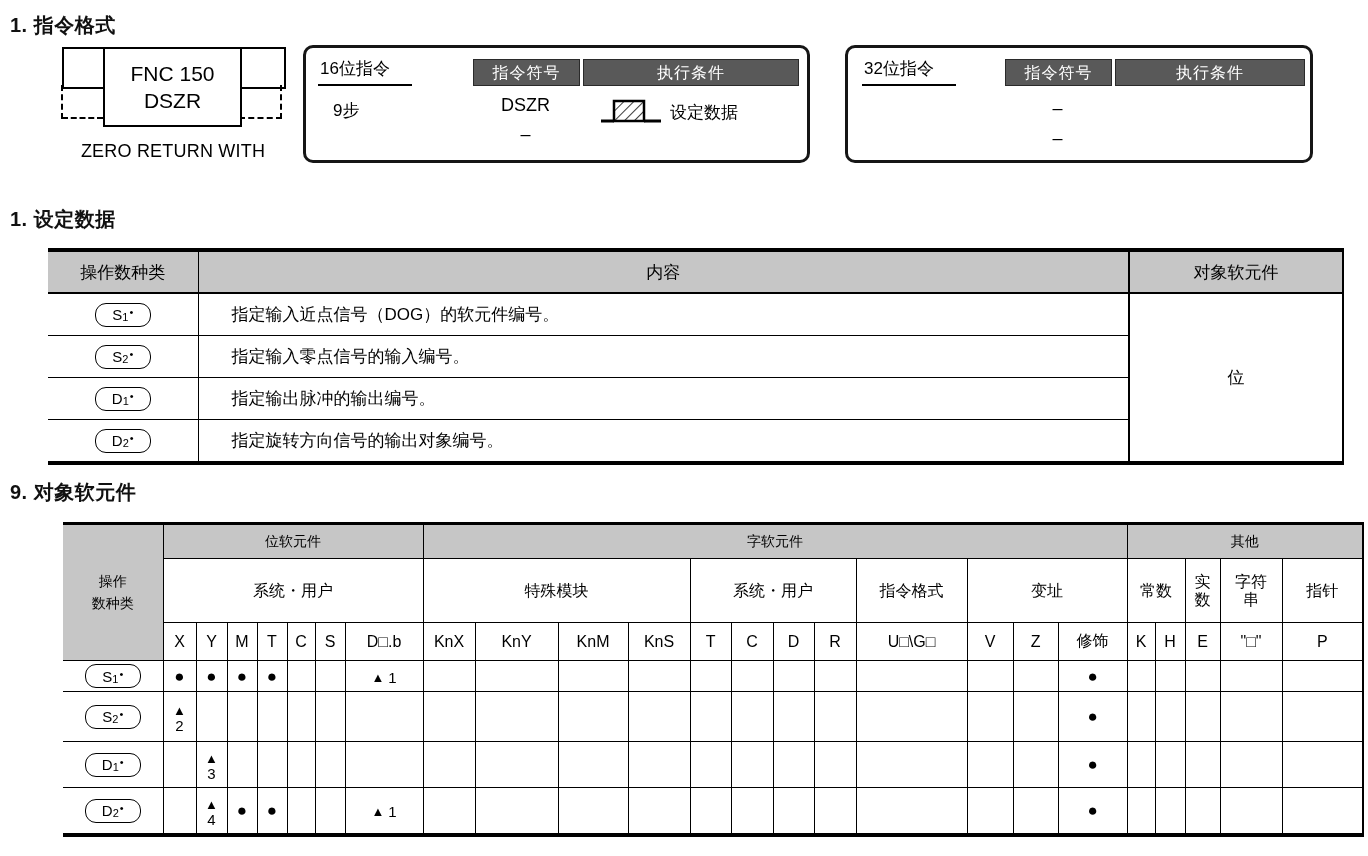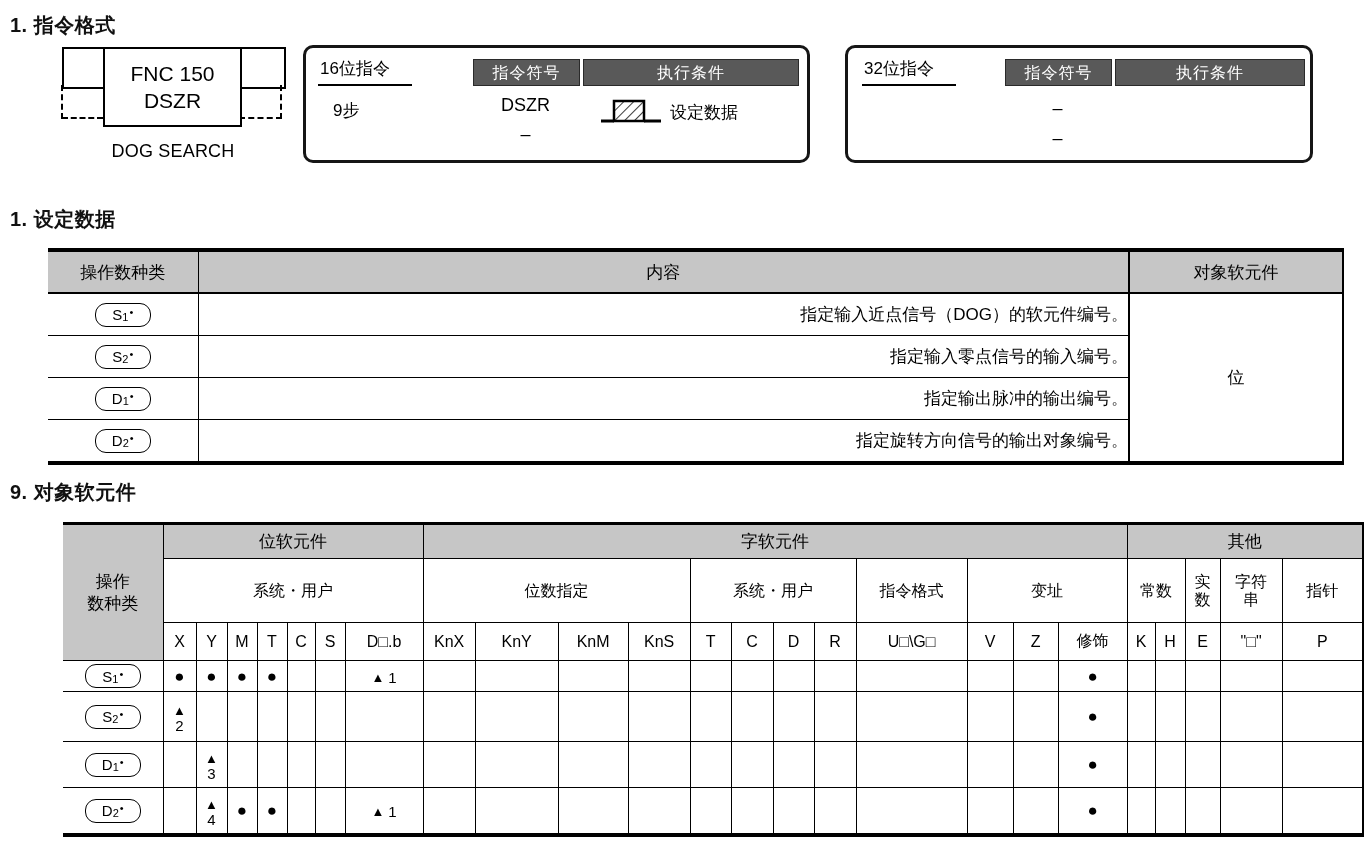--- a/index.html
+++ b/index.html
@@ -32,29 +32,29 @@
   table { border-collapse:collapse; table-layout:fixed; }
   th,td { border:1.5px solid #000; padding:0; text-align:center; vertical-align:middle; overflow:hidden; }
   .edge-l { border-left-style:hidden; }
   .grayc { background:var(--header-gray,#c6c6c6); }
 
   
   .t2 { position:absolute; left:48px; top:248px; width:1295px;
         border-top:4px solid #000; border-bottom:4px solid #000; border-right:2px solid #000; border-left:hidden; }
   .t2 th { height:40px; font-size:17px; font-weight:normal; border-bottom:2px solid #000; }
   .t2 td { height:41px; font-size:17px; }
-  .t2 .desc { text-align:right; padding-left:20px; }
+  .t2 .desc { text-align:left; padding-left:33px; }
   .t2 .dtype { border-left:2px solid #000; font-size:17px; }
   .t2 .c3h { border-left:2px solid #000; }
 
   
   .t3 { position:absolute; left:63px; top:522px; width:1300px;
         border-top:3px solid #000; border-bottom:4px solid #000; border-right:2px solid #000; border-left:hidden; }
   .t3 th { font-weight:normal; }
-  .t3 .band1 th { height:33px; font-size:17px;font-family:Liberation Serif, serif; }
+  .t3 .band1 th { height:33px; font-size:14px;font-family:Liberation Serif, serif; }
   .t3 .band2 th { height:63px; font-size:16px; line-height:18px; background:#fff; }
   .t3 .band3 th { height:37px; font-size:16px; background:#fff; }
   .t3 .corner { font-size:17px; line-height:22px; }
   .t3 td { font-size:15px; }
   .t3 .r0 td { height:30px; }
   .t3 .r1 td { height:49px; }
   .t3 .r2 td { height:45px; }
   .t3 .r3 td { height:45px; }
 
   
@@ -87,21 +87,21 @@
     <div class="fnc-pad" style="left:238px; top:47px; width:44px; height:38px;"></div>
     <div class="fnc-box">
       <div>FNC 150</div>
       <div>DSZR</div>
     </div>
     <div class="dash-v" style="left:61px; top:85px; height:34px;"></div>
     <div class="dash-h" style="left:62px; top:117px; width:41px;"></div>
     <div class="dash-v" style="left:280px; top:85px; height:34px;"></div>
     <div class="dash-h" style="left:239px; top:117px; width:43px;"></div>
     <div class="eng-name">
-      <div>DOG SEARCH</div>
+      <div>ZERO RETURN WITH</div>
     </div>
   </div>
 
   <div class="rbox" style="left:303px; width:501px;">
     <span class="ul-title" style="left:12px; top:9px;">16位指令</span>
     <span class="steps" style="left:27px; top:51px;">9步</span>
     <span class="badge" style="left:167px; top:11px; width:105px;">指令符号</span>
     <span class="cval" style="left:167px; top:47px; width:105px;">DSZR</span>
     <span class="cval" style="left:167px; top:76px; width:105px;">–</span>
     <span class="badge" style="left:277px; top:11px; width:214px;">执行条件</span>
@@ -192,21 +192,21 @@
         </colgroup>
         <tbody>
           <tr class="band1">
             <th class="corner grayc edge-l" rowspan="3">操作<br>数种类</th>
             <th class="grayc" colspan="7">位软元件</th>
             <th class="grayc" colspan="12">字软元件</th>
             <th class="grayc" colspan="5">其他</th>
           </tr>
           <tr class="band2">
             <th colspan="7">系统・用户</th>
-            <th colspan="4">位数指定</th>
+            <th colspan="4">特殊模块</th>
             <th colspan="4">系统・用户</th>
             <th colspan="1">指令格式</th>
             <th colspan="3">变址</th>
             <th colspan="2">常数</th>
             <th colspan="1">实<br>数</th>
             <th colspan="1">字符<br>串</th>
             <th colspan="1">指针</th>
           </tr>
           <tr class="band3">
             <th>X</th>

